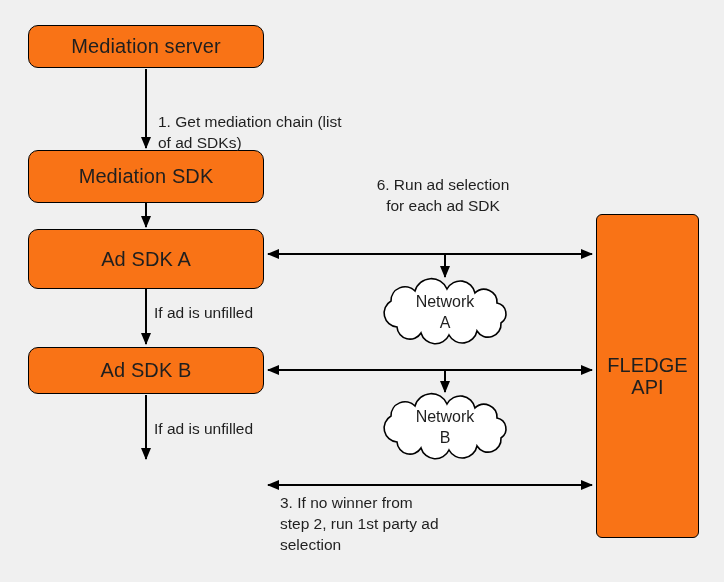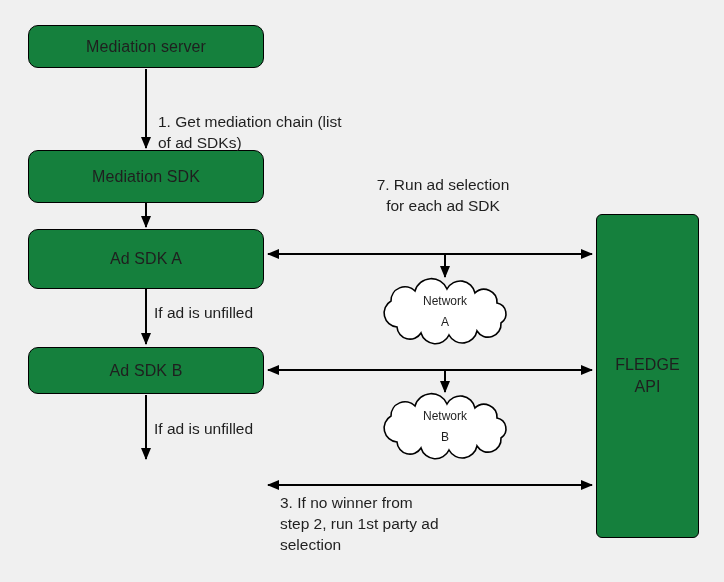--- a/index.html
+++ b/index.html
@@ -19,27 +19,27 @@
     position: absolute;
     left: 0; top: 0;
     width: 724px; height: 582px;
     pointer-events: none;
   }
   .node {
     position: absolute;
     left: 28px;
     width: 236px;
     box-sizing: border-box;
-    background: #15803d;
+    background: #f97316;
     border: 1.5px solid #000000;
     border-radius: 10px;
     display: flex;
     align-items: center;
     justify-content: center;
-    font-size: 16px;
+    font-size: 20px;
     letter-spacing: 0.1px;
   }
   #n-mediation-server { top: 25px;  height: 43px; }
   #n-mediation-sdk    { top: 150px; height: 53px; }
   #n-ad-sdk-a         { top: 229px; height: 60px; }
   #n-ad-sdk-b         { top: 347px; height: 47px; }
   #n-first-party-ad   { top: 461px; height: 47px; }
   #n-fledge-api {
     left: 596px; top: 214px;
     width: 103px; height: 324px;
@@ -56,21 +56,21 @@
   }
   #a-step1    { left: 158px; top: 91px; margin-top: 20px; }
   #a-step2    { left: 368px; top: 174px; width: 150px; text-align: center; }
   #a-unfilled1 { left: 154px; top: 302px; }
   #a-unfilled2 { left: 154px; top: 418px; }
   #a-step3    { left: 280px; top: 492px; }
   .cloud-label {
     position: absolute;
     width: 144px;
     text-align: center;
-    font-size: 12px;
+    font-size: 16px;
     line-height: 21px;
   }
   #cloud-label-a { left: 373px; top: 291px; }
   #cloud-label-b { left: 373px; top: 406px; }
   .cloud-label span { display: block; }
 </style>
 </head>
 <body>
 
 <div class="canvas">
@@ -117,21 +117,21 @@
     <span>Network</span>
     <span>A</span>
   </div>
   <div class="cloud-label" id="cloud-label-b">
     <span>Network</span>
     <span>B</span>
   </div>
 
   <div class="annotation" id="a-step1">1. Get mediation chain (list
 of ad SDKs)</div>
-  <div class="annotation" id="a-step2">7. Run ad selection
+  <div class="annotation" id="a-step2">6. Run ad selection
 for each ad SDK</div>
   <div class="annotation" id="a-unfilled1">If ad is unfilled</div>
   <div class="annotation" id="a-unfilled2">If ad is unfilled</div>
   <div class="annotation" id="a-step3">3. If no winner from
 step 2, run 1st party ad
 selection</div>
 
 </div>
 
 </body></html>

